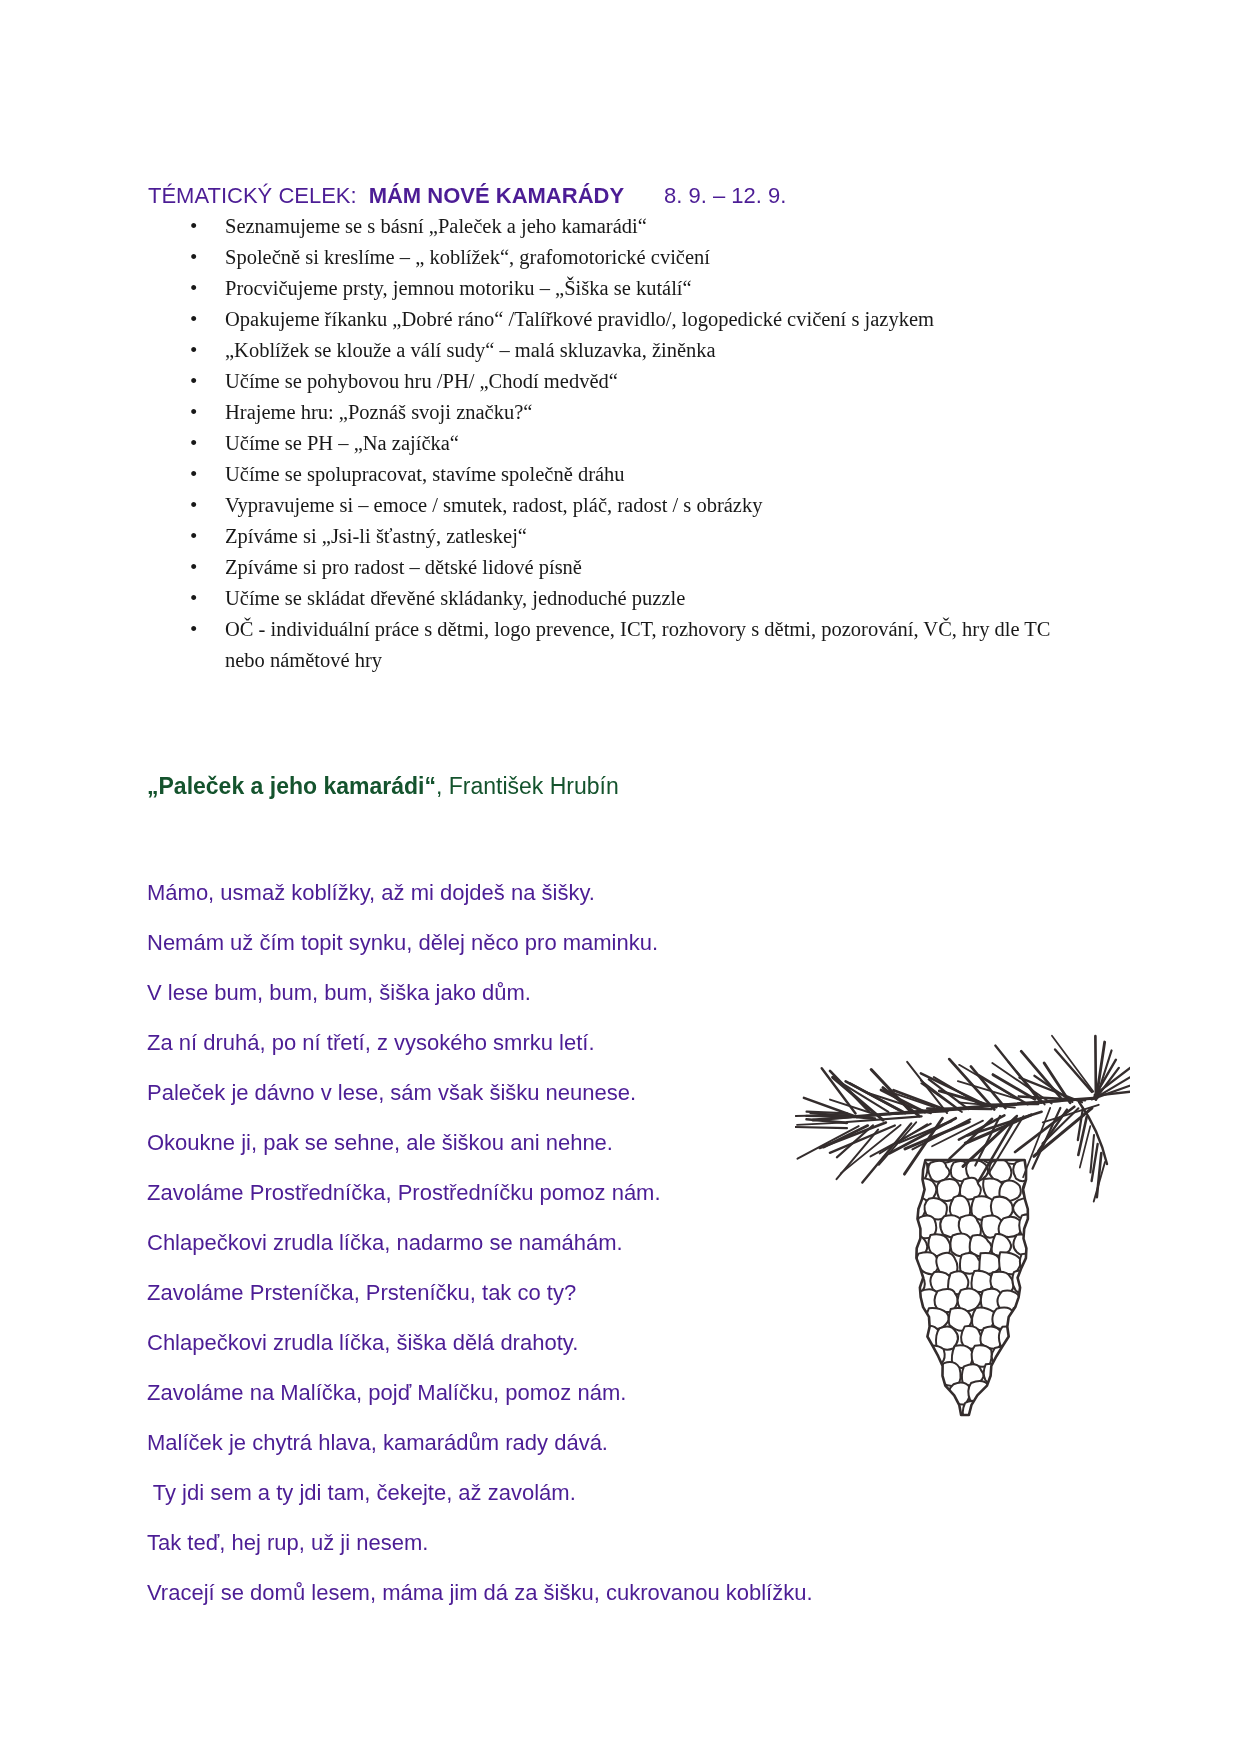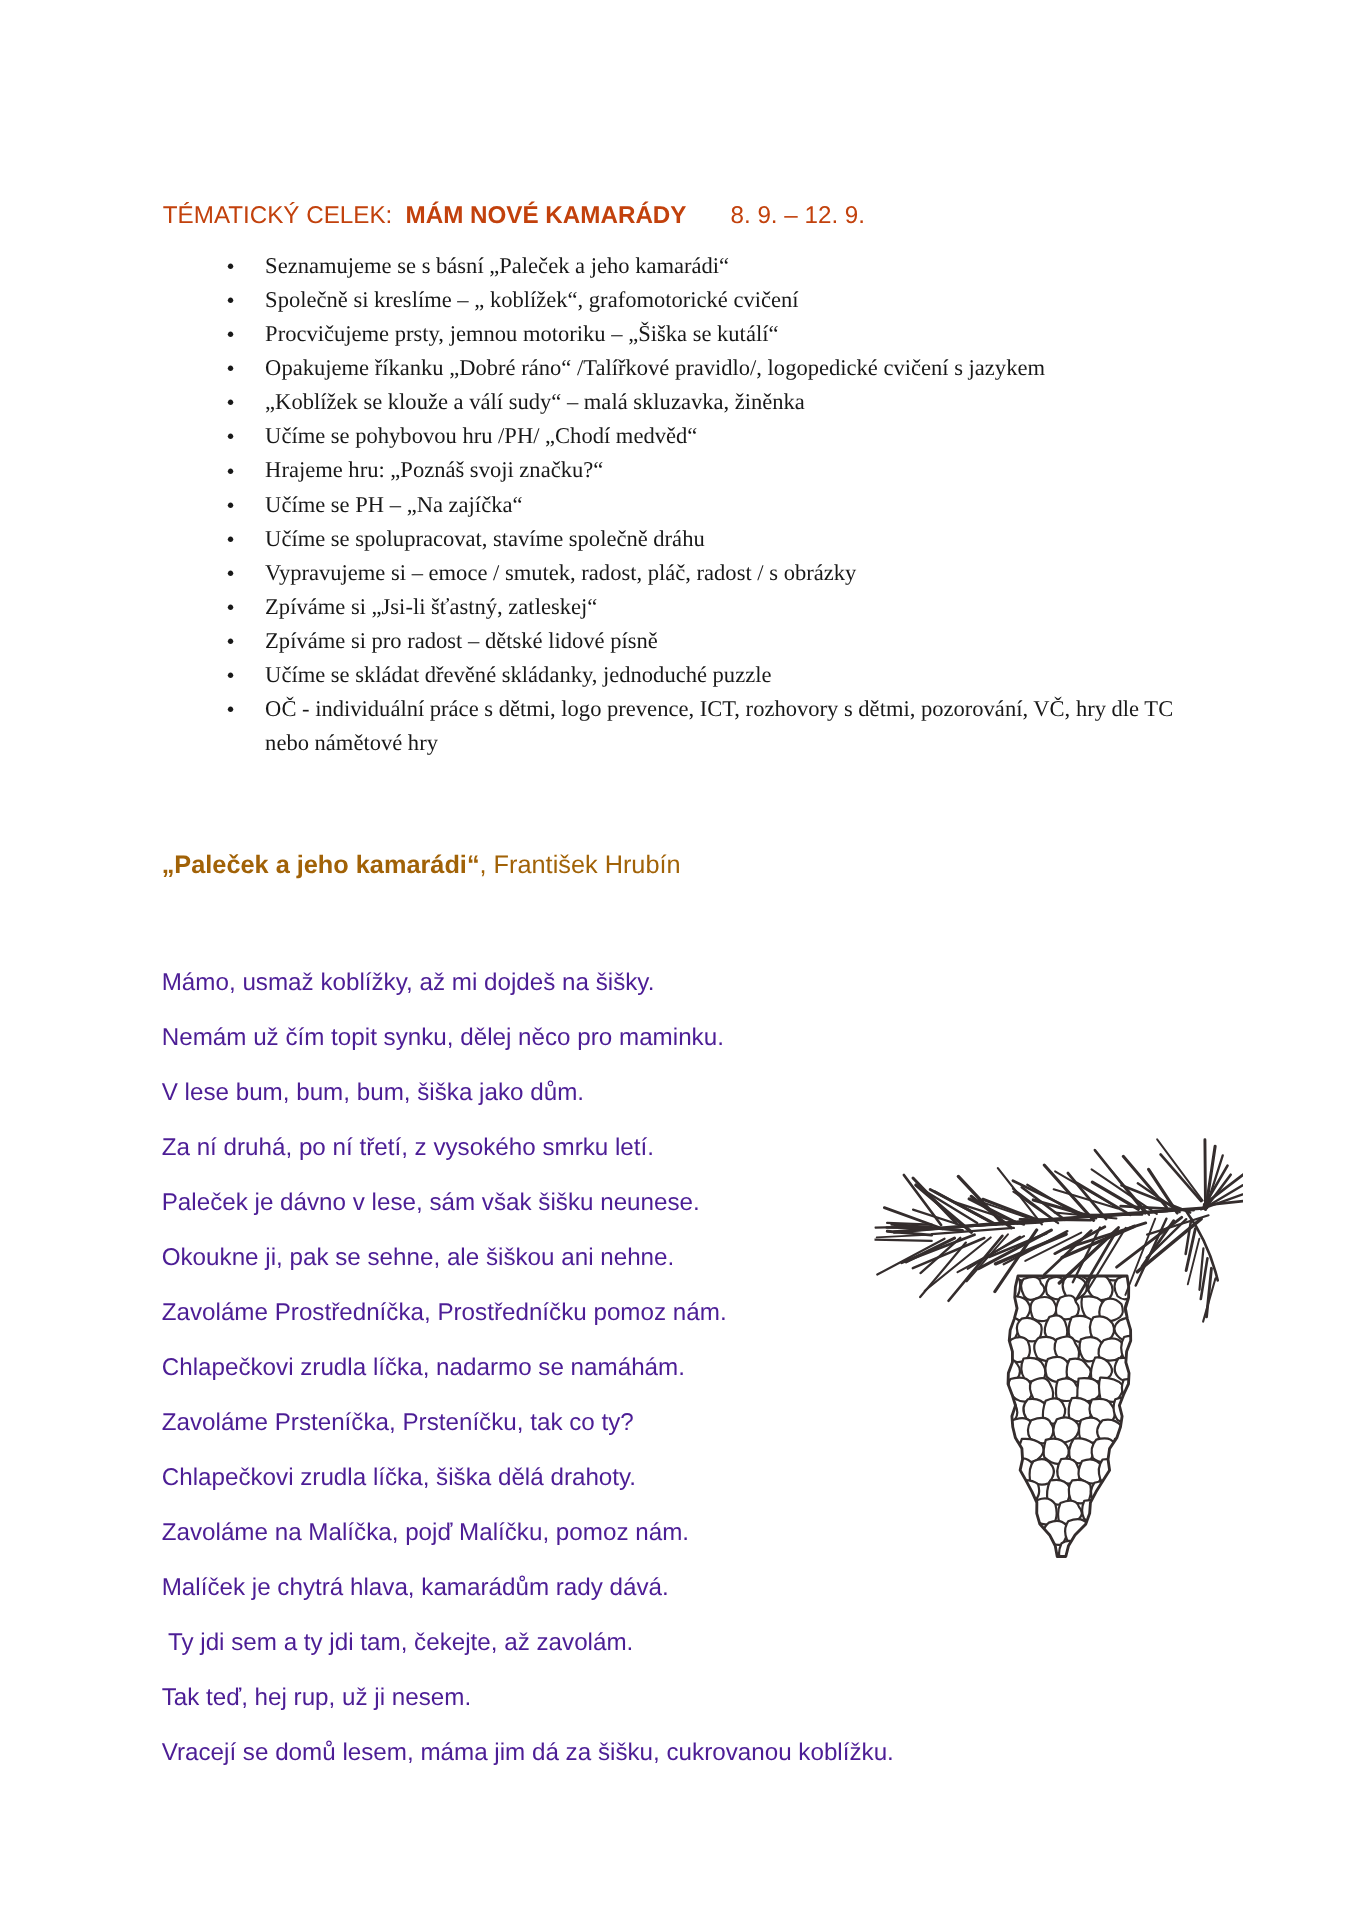--- a/index.html
+++ b/index.html
@@ -10,50 +10,50 @@
     font-family:"Liberation Sans",sans-serif;
     color:#1b1b1b;
     position:relative;
   }
   .page{position:absolute;inset:0;}
 
   
   .doc-title{
     position:absolute;left:148px;top:183px;
     font-size:22px;line-height:26px;white-space:nowrap;
-    color:#c2410c;
+    color:#4c1d95;
   }
   .doc-title .label{font-weight:400;}
   .doc-title .theme{font-weight:700;margin-left:12px;}
   .doc-title .dates{font-weight:400;margin-left:40px;}
 
   
   .activities{
     position:absolute;left:148px;top:211px;width:960px;
     font-family:"Liberation Serif",serif;
     font-size:20.5px;color:#181818;
-    list-style:none;margin:16px;padding:0;
+    list-style:none;margin:0;padding:0;
   }
   .activities .item{
     position:relative;
     padding-left:77px;
     line-height:31px;
     max-width:845px;
   }
   .activities .item::before{
     content:"\2022";
     position:absolute;left:42px;top:0;
     font-size:21px;line-height:31px;
   }
 
   
   .poem-title{
     position:absolute;left:147px;top:772px;
     font-size:23px;line-height:28px;white-space:nowrap;
-    color:#a16207;
+    color:#14532d;
   }
   .poem-title .bold{font-weight:700;}
   .poem-title .rest{font-weight:400;}
 
   
   .poem{
     position:absolute;left:147px;top:868px;width:720px;
     font-size:22px;color:#4c1d95;
   }
   .poem .line{

